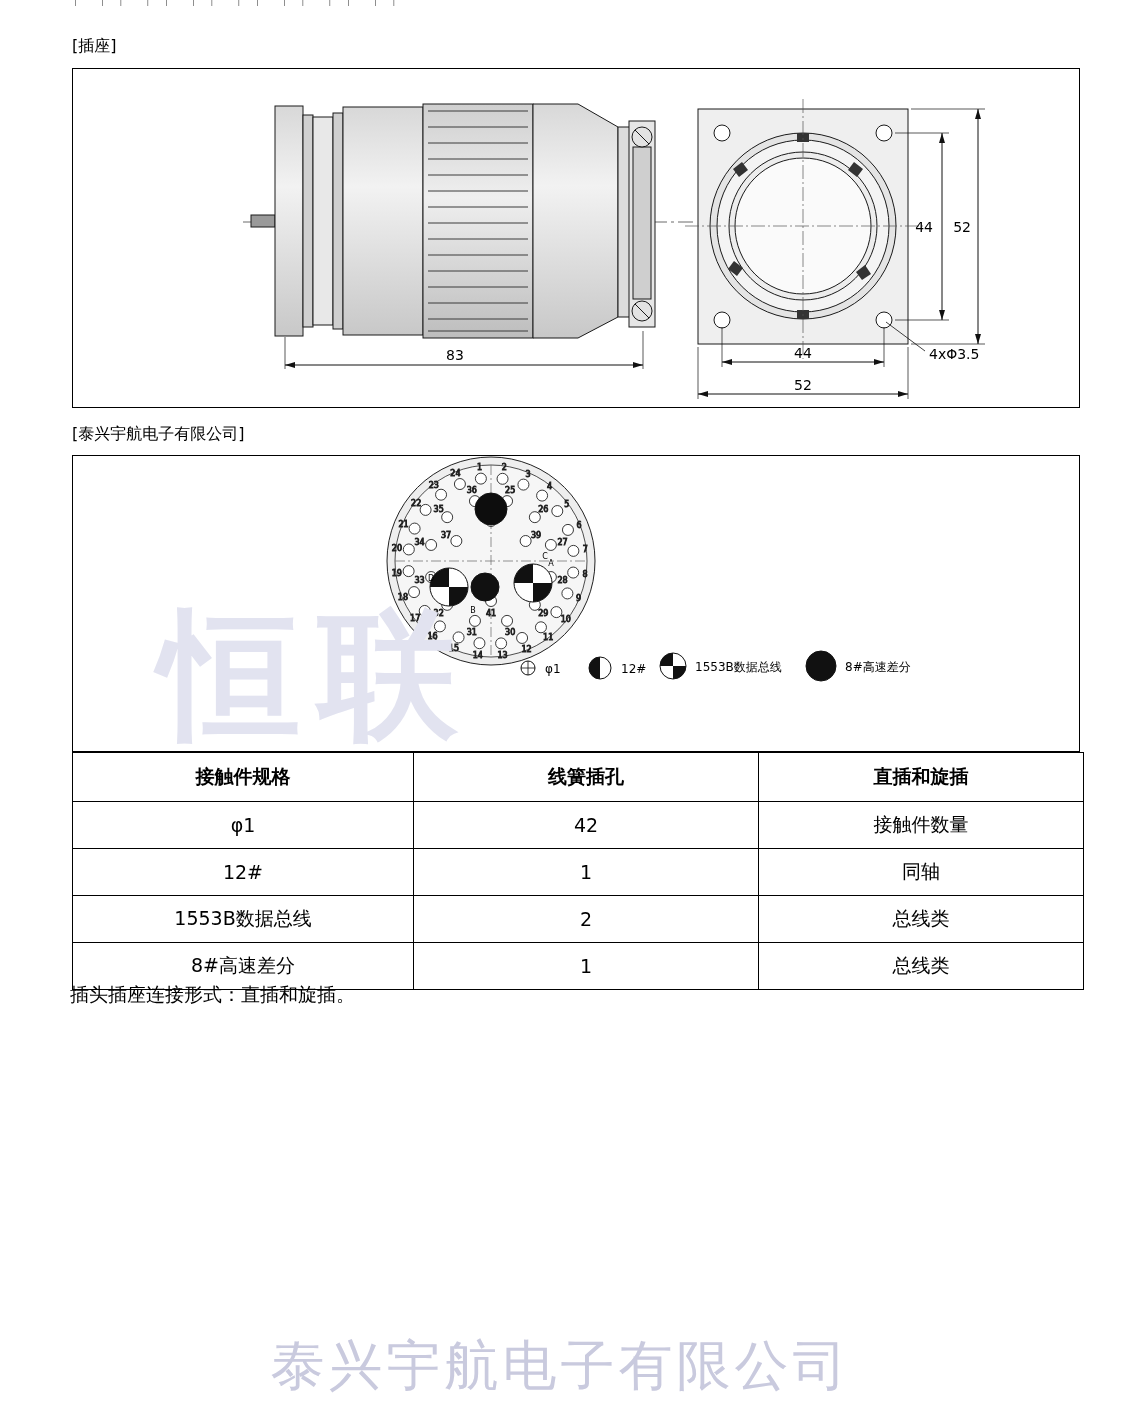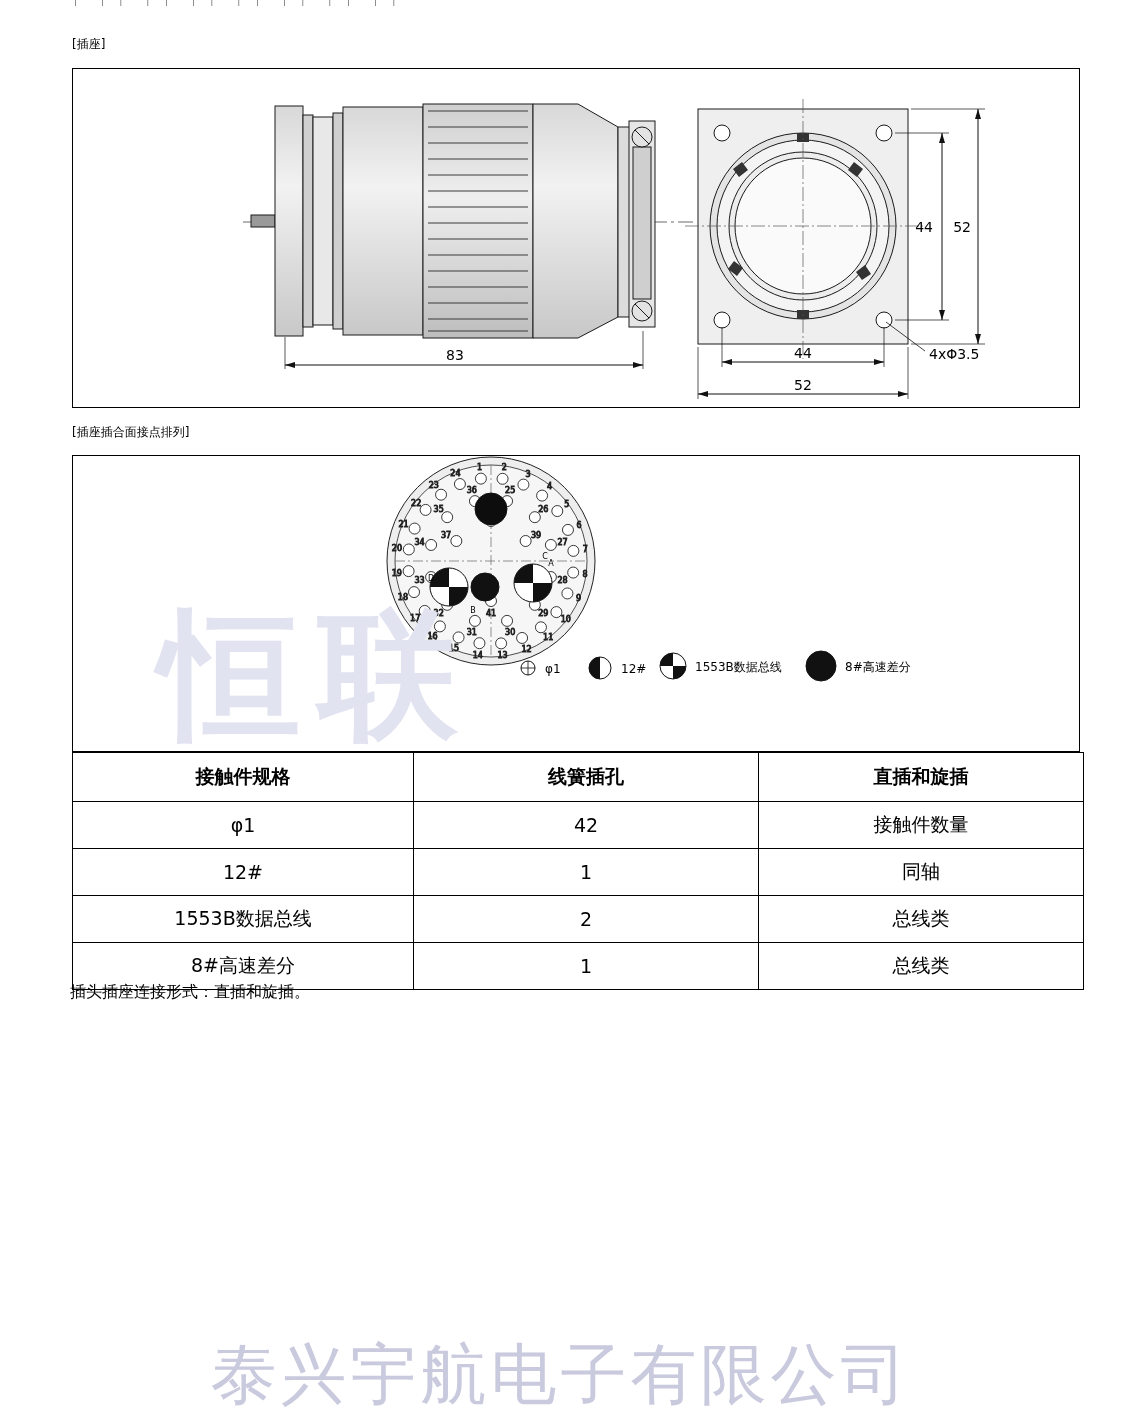--- a/index.html
+++ b/index.html
@@ -30,21 +30,21 @@
     height: 12px;
     overflow: hidden;
     color: #333;
     font-size: 15px;
     letter-spacing: 2px;
     white-space: nowrap;
   }
 
   .section-label {
     position: absolute;
-    font-size: 12px;
+    font-size: 16px;
     font-family: "DejaVu Sans", "Liberation Sans", sans-serif;
     color: #000;
   }
   #label-socket { left: 72px; top: 36px; }
   #label-layout { left: 72px; top: 424px; }
 
   .bordered-box {
     position: absolute;
     border: 1px solid #000;
     background: #fff;
@@ -78,21 +78,21 @@
     height: 48px;
   }
   .col1 { width: 340px; }
   .col2 { width: 344px; }
   .col3 { width: 324px; }
 
   .note {
     position: absolute;
     left: 70px;
     top: 982px;
-    font-size: 16px;
+    font-size: 19px;
     font-family: "DejaVu Sans", "Liberation Sans", sans-serif;
   }
 
   
   .wm-logo {
     position: absolute;
     left: 160px;
     top: 600px;
     width: 620px;
     height: 150px;
@@ -105,21 +105,21 @@
     pointer-events: none;
     user-select: none;
     z-index: 5;
   }
   .wm-bottom {
     position: absolute;
     left: 0;
     top: 1330px;
     width: 1121px;
     text-align: center;
-    font-size: 66px;
+    font-size: 54px;
     color: #c9cade;
     font-family: "DejaVu Sans", "Liberation Sans", sans-serif;
     letter-spacing: 4px;
     pointer-events: none;
     user-select: none;
   }
 
   .legend-text {
     font-size: 12px;
     font-family: "DejaVu Sans", "Liberation Sans", sans-serif;
@@ -262,21 +262,21 @@
         <text x="382" y="291" text-anchor="middle">83</text>
         <text x="730" y="289" text-anchor="middle">44</text>
         <text x="730" y="321" text-anchor="middle">52</text>
         <text x="860" y="163" text-anchor="end">44</text>
         <text x="898" y="163" text-anchor="end">52</text>
         <text x="856" y="290">4xΦ3.5</text>
       </g>
     </svg>
   </div>
 
-  <div class="section-label" id="label-layout">[插座插合面接点排列]</div>
+  <div class="section-label" id="label-layout">[泰兴宇航电子有限公司]</div>
 
   <div class="bordered-box" id="layout-box">
     <svg width="1006" height="295" viewBox="0 0 1006 295">
       <defs>
         <clipPath id="halfL">
             <rect x="-20" y="-20" width="20" height="40"></rect>
           </clipPath>
       </defs>
 
       <g transform="translate(418,105)">

